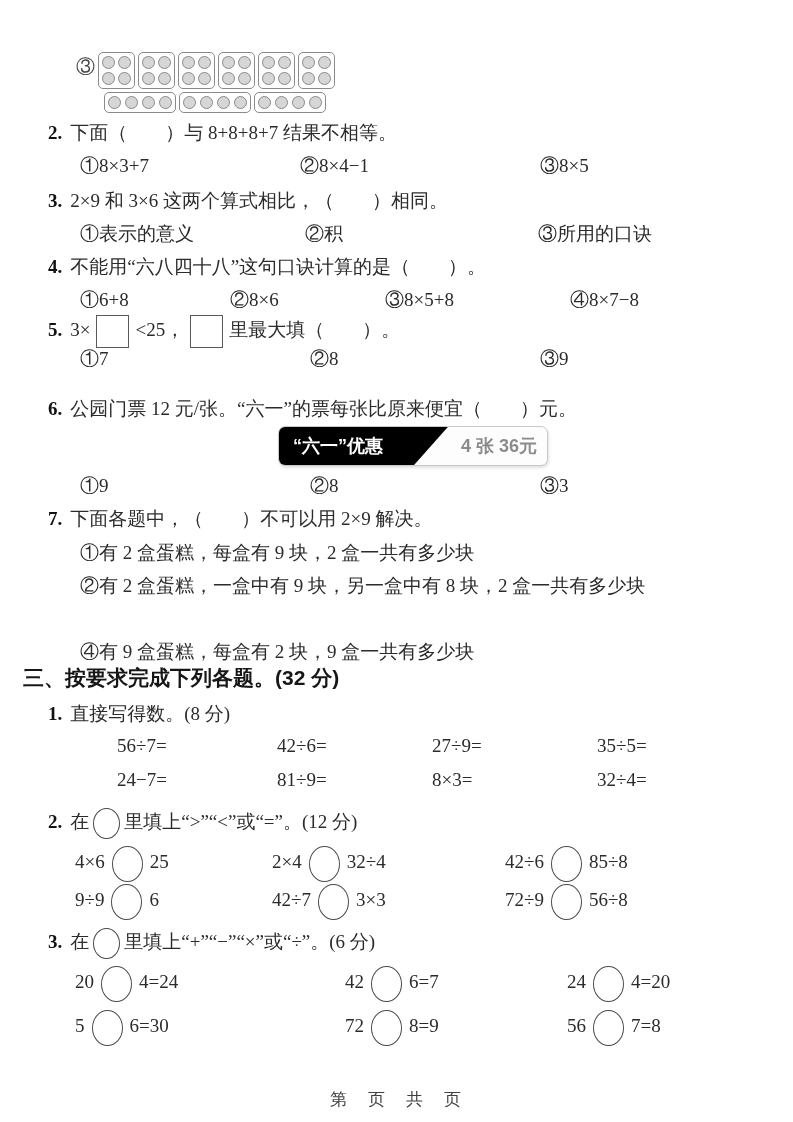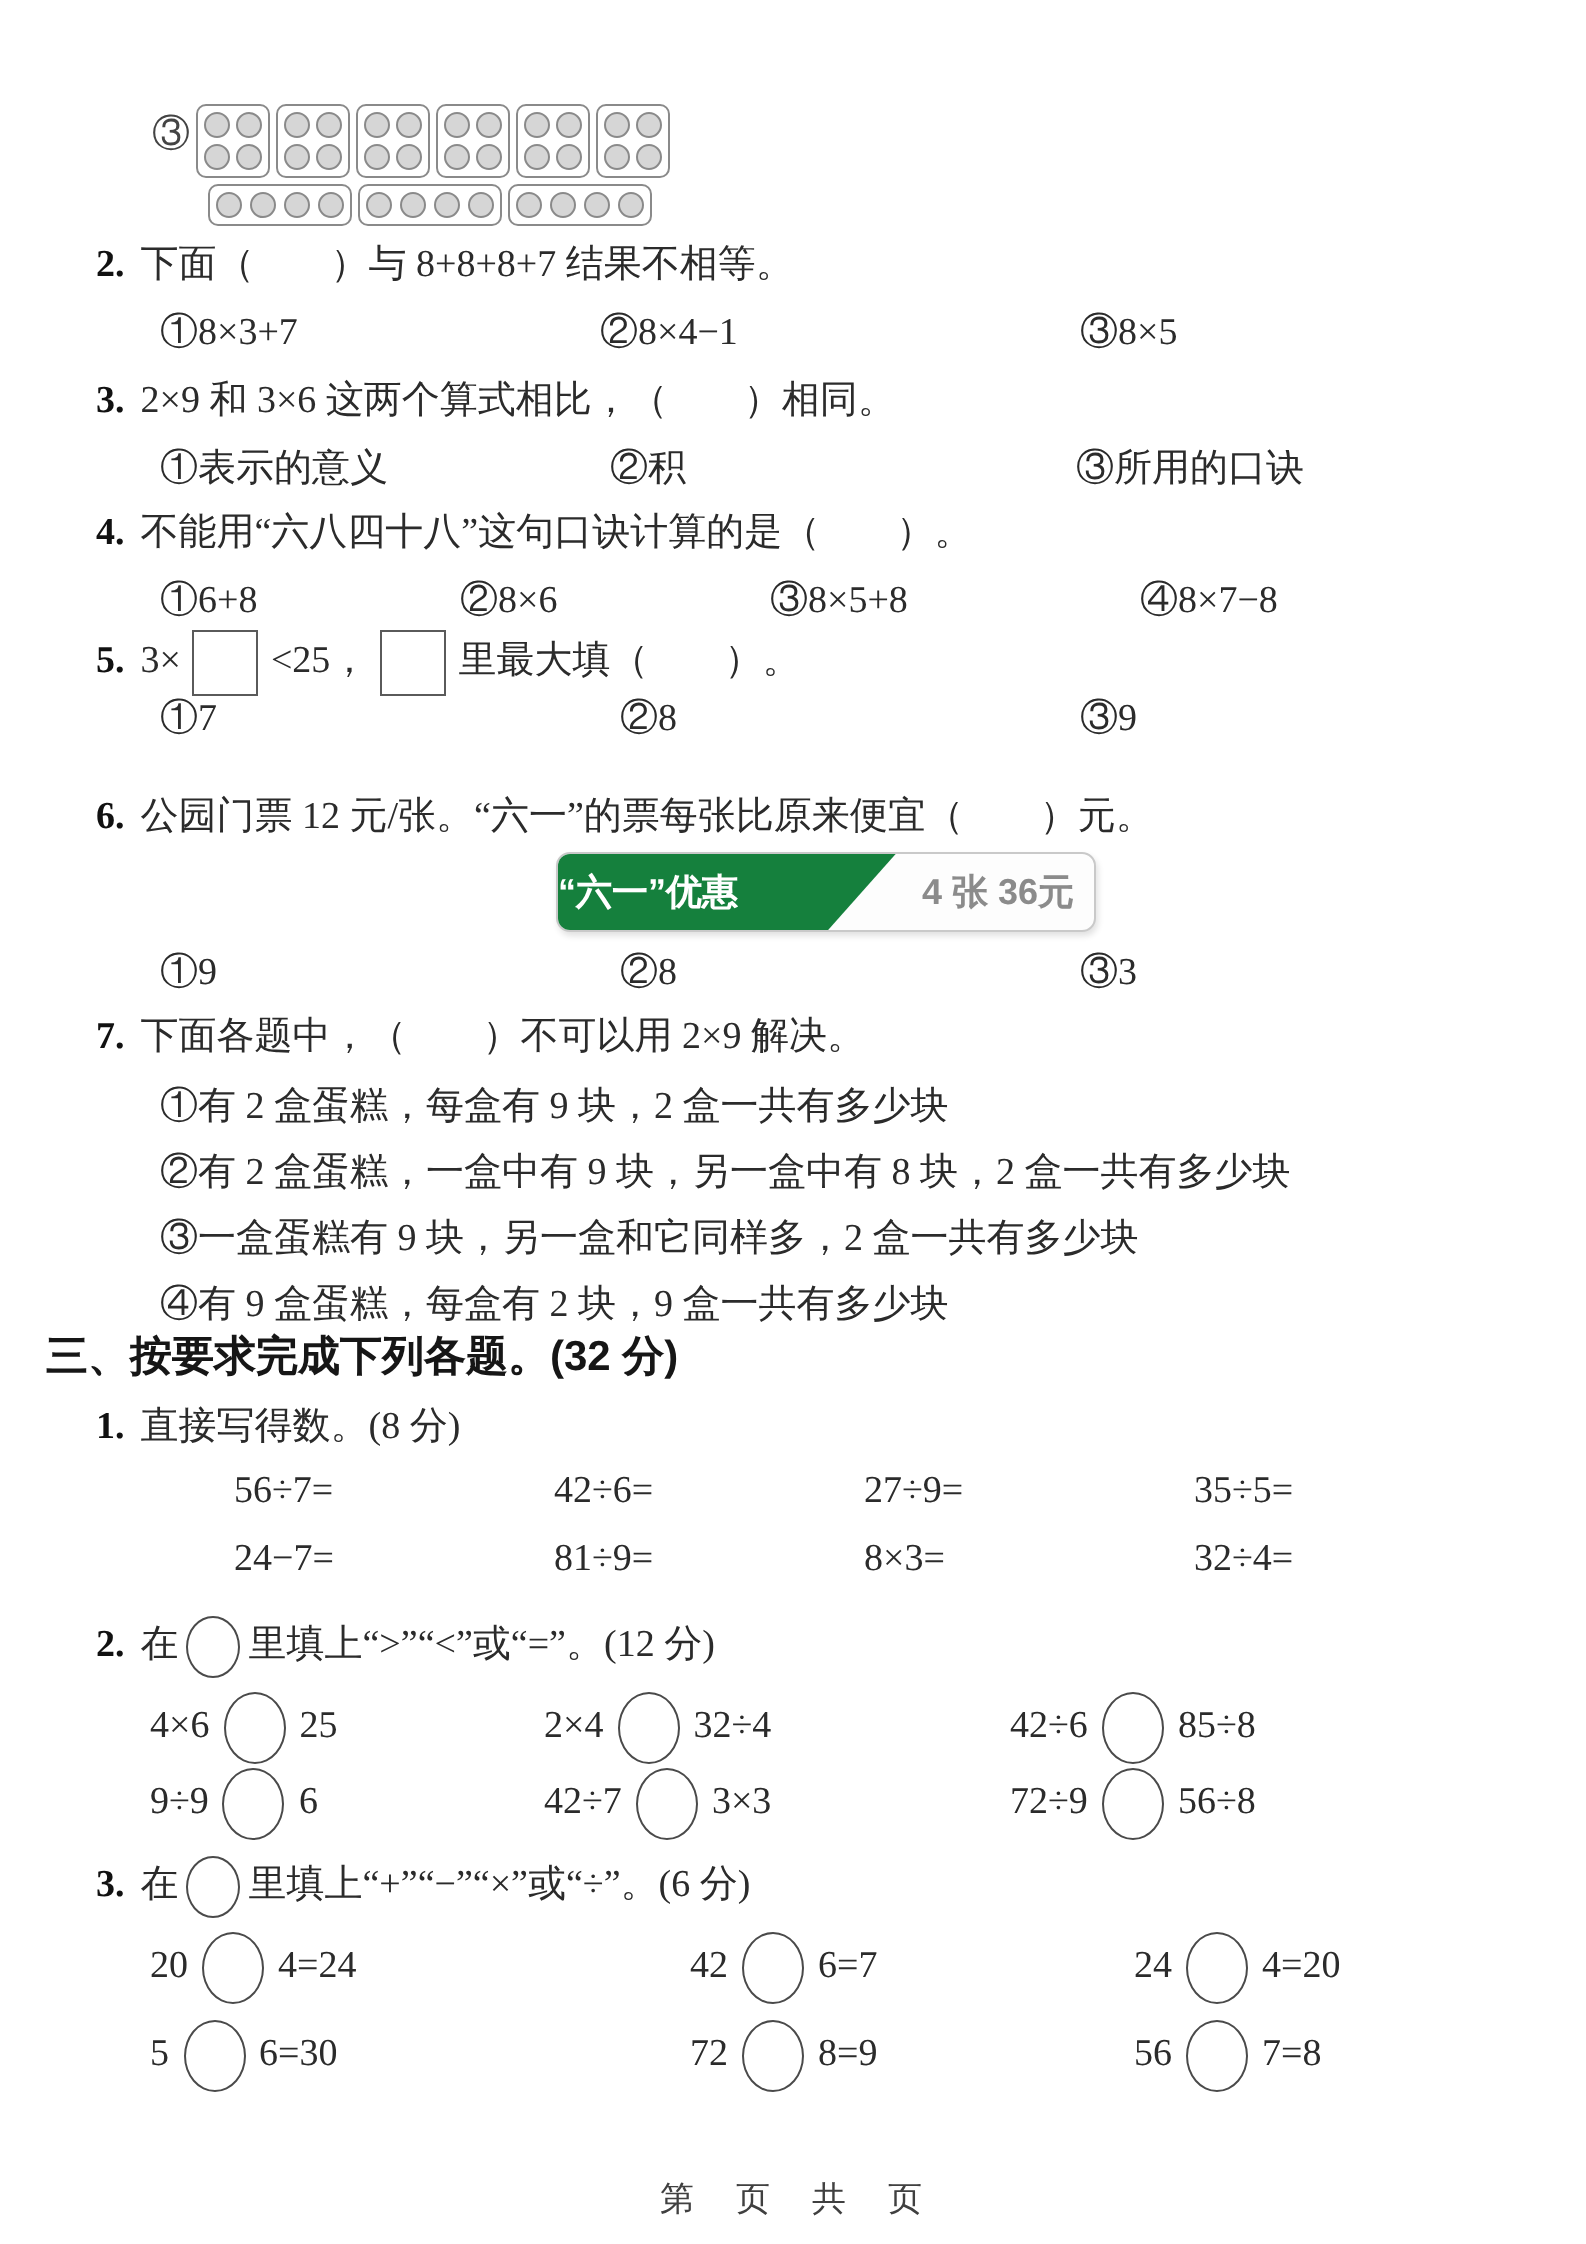--- a/index.html
+++ b/index.html
@@ -53,22 +53,22 @@
   .cmp { white-space: nowrap; }
   
   .banner {
     position: absolute; left: 278px; top: 426px; width: 268px; height: 38px;
     border: 1px solid #c9c9c9; border-radius: 7px; background: #fdfdfd;
     box-shadow: 1px 2px 3px rgba(0,0,0,0.12); overflow: hidden;
     font-family: "Liberation Sans", "DejaVu Sans", sans-serif;
   }
   .banner-left {
     position: absolute; left: 0; top: 0; height: 100%; width: 63%;
-    background: #15803d; color: #ffffff; font-weight: bold; font-size: 18px;
-    display: flex; align-items: center; box-sizing: border-box;
+    background: #000000; color: #ffffff; font-weight: bold; font-size: 18px;
+    display: flex; align-items: center; padding-left: 14px; box-sizing: border-box;
     clip-path: polygon(0 0, 100% 0, 80% 100%, 0 100%);
   }
   .banner-right {
     position: absolute; right: 10px; top: 0; height: 100%;
     display: flex; align-items: center;
     color: #8b8b8b; font-size: 18px; font-weight: bold;
   }
   .calc-row { position: absolute; left: 75px; display: grid; grid-template-columns: 160px 155px 165px 1fr; width: 700px; white-space: nowrap; margin-left: 42px; }
   .cmp-row3 { position: absolute; left: 75px; display: grid; grid-template-columns: 197px 233px 1fr; width: 700px; }
   .op-row3  { position: absolute; left: 75px; display: grid; grid-template-columns: 270px 222px 1fr; width: 700px; }
@@ -195,21 +195,20 @@
     <span>①9</span>
     <span>②8</span>
     <span>③3</span>
   </div>
 
   <div class="qline" style="top:506px">
     <span class="qnum">7.</span><span>下面各题中，（　　）不可以用 2×9 解决。</span>
   </div>
   <div class="optline" style="top:540px">①有 2 盒蛋糕，每盒有 9 块，2 盒一共有多少块</div>
   <div class="optline" style="top:573px">②有 2 盒蛋糕，一盒中有 9 块，另一盒中有 8 块，2 盒一共有多少块</div>
-  <div class="optline" style="top:606px">③一盒蛋糕有 9 块，另一盒和它同样多，2 盒一共有多少块</div>
   <div class="optline" style="top:639px">④有 9 盒蛋糕，每盒有 2 块，9 盒一共有多少块</div>
 
   <div class="sec-title" style="top:664px">三、按要求完成下列各题。(32 分)</div>
 
   <div class="qline" style="top:701px">
     <span class="qnum">1.</span><span>直接写得数。(8 分)</span>
   </div>
   <div class="calc-row" style="top:735px">
     <span>56÷7=</span>
     <span>42÷6=</span>

